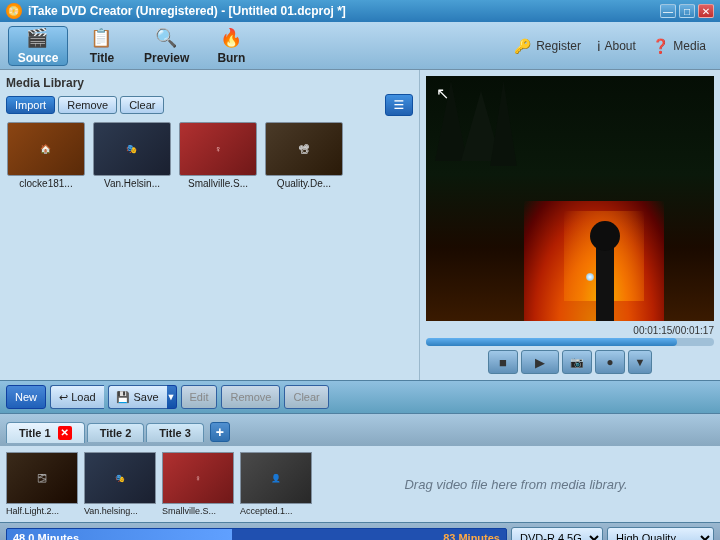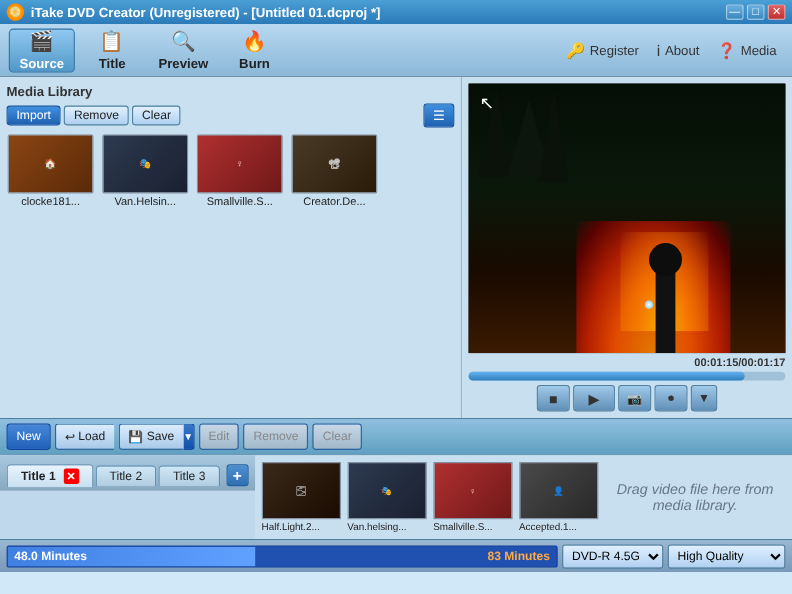--- a/index.html
+++ b/index.html
@@ -191,21 +191,20 @@
       color: white; font-size: 14px;
     }
     #progress-bar-area {
       margin-top: 4px;
     }
     #time-label {
       font-size: 10px;
       color: #333;
       text-align: right;
       margin-bottom: 2px;
-      font-weight: bold;
     }
     #progress-track {
       height: 8px;
       background: #a0c0d8;
       border-radius: 4px;
       position: relative;
       margin-bottom: 4px;
     }
     #progress-fill {
       height: 100%;
@@ -284,40 +283,41 @@
       display: flex; align-items: center; justify-content: center;
       cursor: pointer;
       color: white; font-size: 9px;
     }
 
     
     #title-tabs-section {
       background: #c0d8ec;
       flex: 1;
       display: flex;
-      flex-direction: row;
+      flex-direction: column;
     }
     #title-tabs {
       display: flex;
       align-items: center;
       background: linear-gradient(to bottom, #a8c8e0, #88a8c0);
       padding: 4px 6px 0 6px;
       gap: 2px;
       height: 32px;
     }
     .title-tab {
       padding: 3px 12px;
       background: linear-gradient(to bottom, #d0e8f8, #b0cce0);
       border: 1px solid #6090b0;
       border-bottom: none;
       border-radius: 4px 4px 0 0;
       cursor: pointer;
       font-size: 11px;
       color: #222;
       position: relative;
+      font-weight: bold;
     }
     .title-tab.active {
       background: linear-gradient(to bottom, #e8f4ff, #c8e0f0);
       font-weight: bold;
     }
     .title-tab-close {
       display: inline-flex;
       align-items: center;
       justify-content: center;
       width: 14px; height: 14px;
@@ -505,21 +505,21 @@
       <div class="media-thumb">
         <div class="media-thumb-img" style="background: linear-gradient(135deg, #b03030 0%, #701818 100%);">
           <span style="font-size:9px; color:#ffd0d0;">♀</span>
         </div>
         <div class="media-thumb-label">Smallville.S...</div>
       </div>
       <div class="media-thumb">
         <div class="media-thumb-img" style="background: linear-gradient(135deg, #4a3a28 0%, #2a1a08 100%);">
           <span style="font-size:9px; color:#ccc;">📽</span>
         </div>
-        <div class="media-thumb-label">Creator.De...</div>
+        <div class="media-thumb-label">Quality.De...</div>
       </div>
     </div>
   </div>
 
   <div id="preview-panel">
     <div id="video-preview">
       <div id="preview-bg">
 
         <div style="position:absolute; top:0; left:0; right:0; bottom:0; background: linear-gradient(to bottom, #050e05 0%, #0a180a 40%, #1a0a00 70%, #3a1a00 100%);"></div>
 

